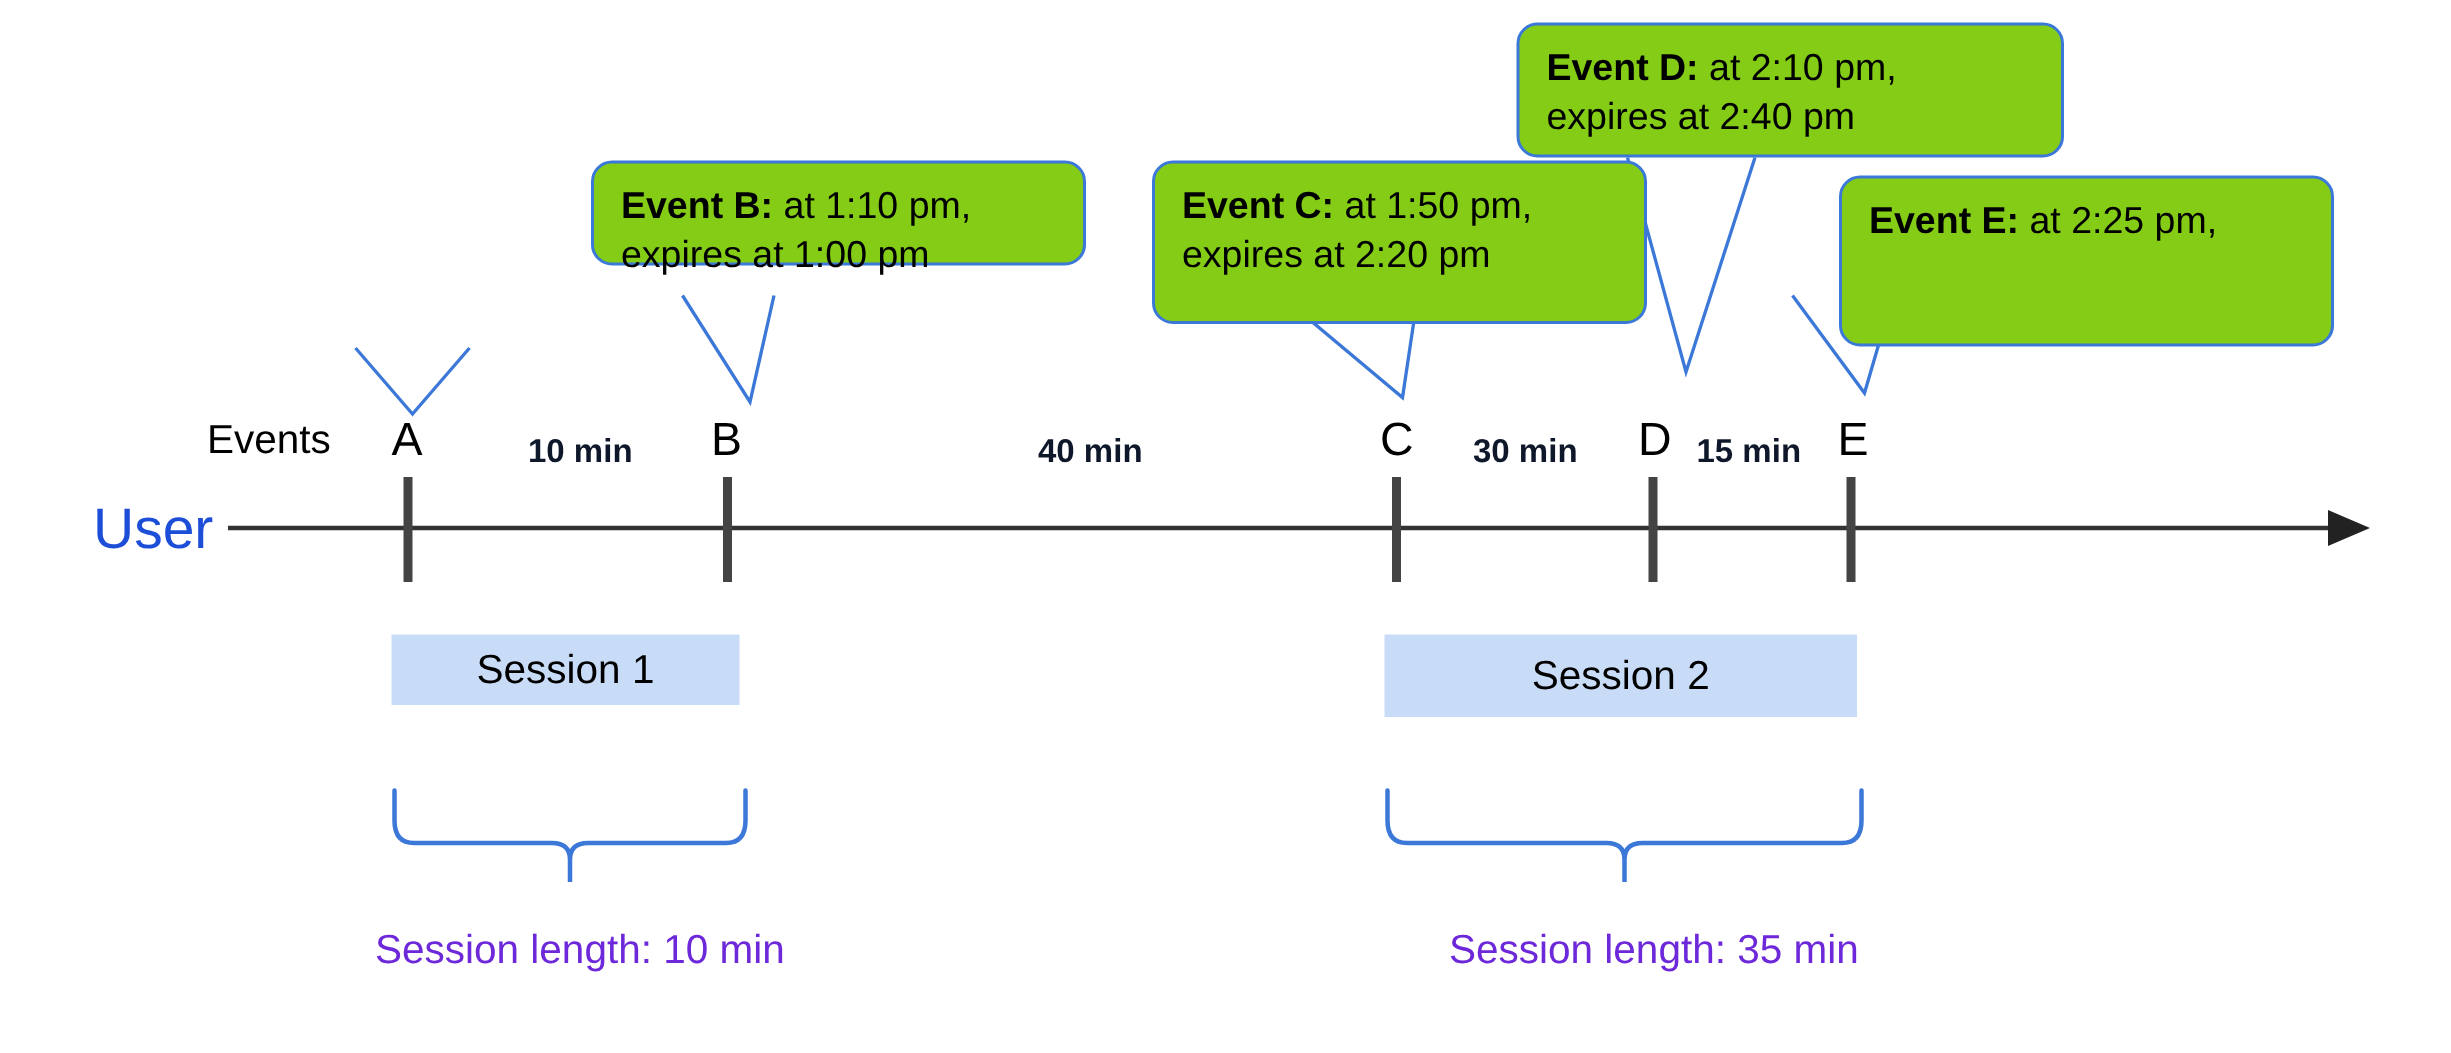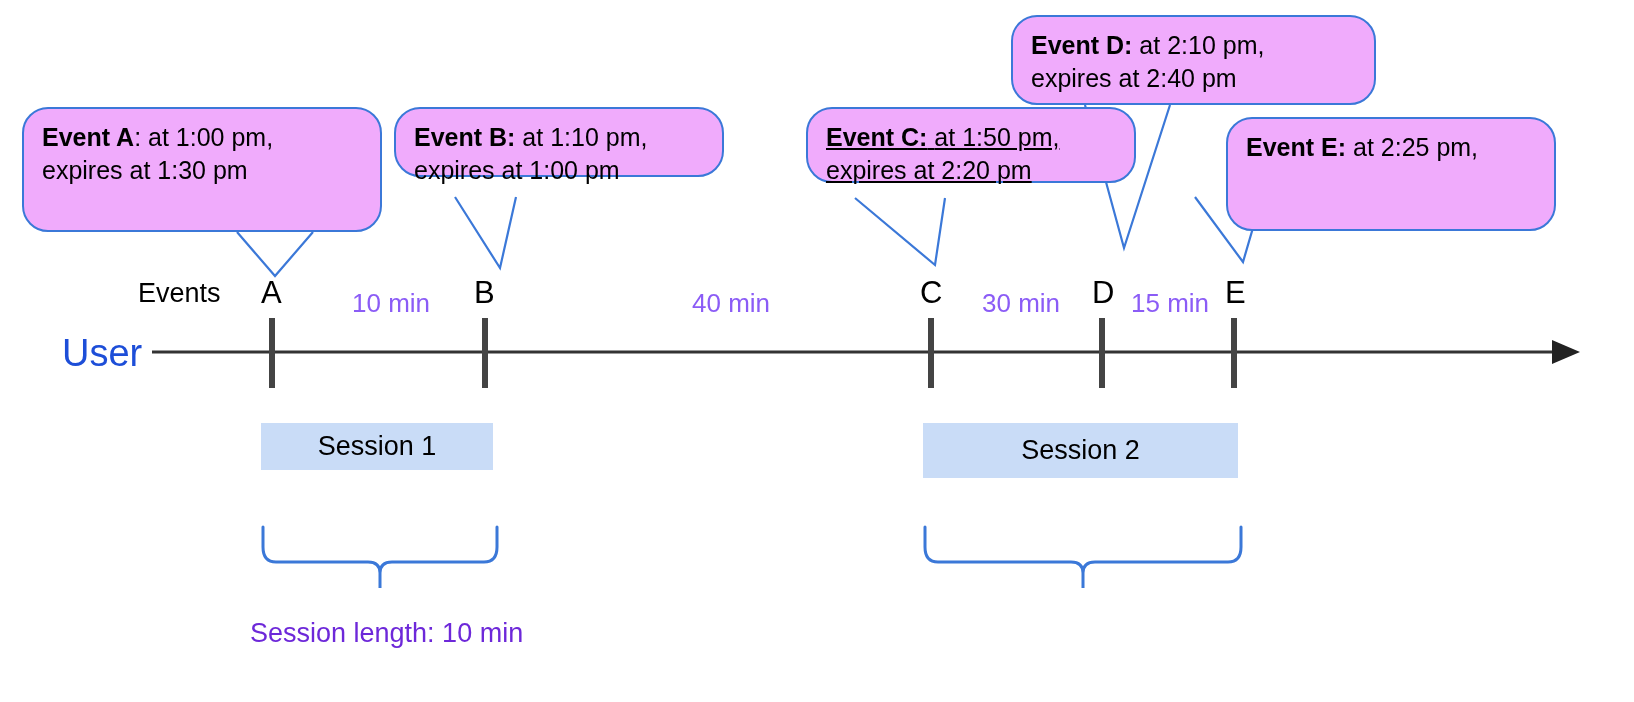--- a/index.html
+++ b/index.html
@@ -1,25 +1,25 @@
 <!DOCTYPE html>
 <html><head>
 <meta charset="utf-8">
 <style>
   html,body{margin:0;padding:0;background:#ffffff;}
   body{width:1634px;height:702px;font-family:"Liberation Sans",sans-serif;color:#000;overflow:hidden;}
   #stage{position:relative;width:1634px;height:702px;}
   svg.layer{position:absolute;left:0;top:0;width:1634px;height:702px;pointer-events:none;}
-  .callout{position:absolute;box-sizing:border-box;border:2.2px solid #3b78d8;border-radius:26px;
-           background:#f0abfc;font-size:25px;line-height:1.32;color:#000;padding:12px 16px 10px 18px;z-index:3;}
+  .callout{position:absolute;box-sizing:border-box;border:2.2px solid #3b78d8;border-radius:14px;
+           background:#84cc16;font-size:25px;line-height:1.32;color:#000;padding:12px 16px 10px 18px;z-index:3;}
   .callout b{font-weight:bold;}
   .axis-label{position:absolute;font-size:27px;color:#000;white-space:nowrap;}
   .big-label{position:absolute;font-size:38px;color:#1d4ed8;white-space:nowrap;}
   .tick-letter{position:absolute;font-size:31px;color:#000;white-space:nowrap;}
-  .interval{position:absolute;font-size:26px;color:#8b5cf6;white-space:nowrap;}
+  .interval{position:absolute;font-size:22px;color:#0f172a;white-space:nowrap;font-weight:bold;}
   .session{position:absolute;background:#c9dcf7;display:flex;align-items:center;justify-content:center;
            font-size:27px;color:#000;}
   .slen{position:absolute;font-size:27px;color:#6d28d9;white-space:nowrap;}
 </style>
 </head>
 <body>
 
 <div id="stage">
 
   <svg class="layer" viewBox="0 0 1634 702">
@@ -51,31 +51,27 @@
     </g>
 
     <g fill="none" stroke="#3b78d8" stroke-width="3" stroke-linecap="round">
       <path d="M 263,527 L 263,547 Q 263,562 276,562 L 368,562 Q 380,562 380,573 L 380,588
                L 380,573 Q 380,562 392,562 L 484,562 Q 497,562 497,547 L 497,527"></path>
       <path d="M 925,527 L 925,547 Q 925,562 938,562 L 1071,562 Q 1083,562 1083,573 L 1083,588
                L 1083,573 Q 1083,562 1095,562 L 1228,562 Q 1241,562 1241,547 L 1241,527"></path>
     </g>
   </svg>
 
-  <div class="callout" style="left:22px;top:107px;width:360px;height:125px;">
-    <div><b>Event A</b><span>: </span><span>at 1:00 pm,</span></div>
-    <div>expires at 1:30 pm</div>
-  </div>
 
   <div class="callout" style="left:394px;top:107px;width:330px;height:70px;">
     <div><b>Event B:</b><span> </span><span>at 1:10 pm,</span></div>
     <div>expires at 1:00 pm</div>
   </div>
 
-  <div class="callout" style="left:806px;top:107px;width:330px;height:76px;text-decoration:underline;">
+  <div class="callout" style="left:768px;top:107px;width:330px;height:109px;">
     <div><b>Event C:</b><span> </span><span>at 1:50 pm,</span></div>
     <div>expires at 2:20 pm</div>
   </div>
 
   <div class="callout" style="left:1011px;top:15px;width:365px;height:90px;">
     <div><b>Event D:</b><span> </span><span>at 2:10 pm,</span></div>
     <div>expires at 2:40 pm</div>
   </div>
 
   <div class="callout" style="left:1226px;top:107px;width:330px;height:114px;margin-top:10px;">
@@ -93,14 +89,15 @@
 
   <div class="interval" style="left:352px;top:288px;">10 min</div>
   <div class="interval" style="left:692px;top:288px;">40 min</div>
   <div class="interval" style="left:982px;top:288px;">30 min</div>
   <div class="interval" style="left:1131px;top:288px;">15 min</div>
 
   <div class="session" style="left:261px;top:423px;width:232px;height:47px;">Session 1</div>
   <div class="session" style="left:923px;top:423px;width:315px;height:55px;">Session 2</div>
 
   <div class="slen" style="left:250px;top:618px;">Session length: 10 min</div>
+  <div class="slen" style="left:966px;top:618px;">Session length: 35 min</div>
 
 </div>
 
 </body></html>

